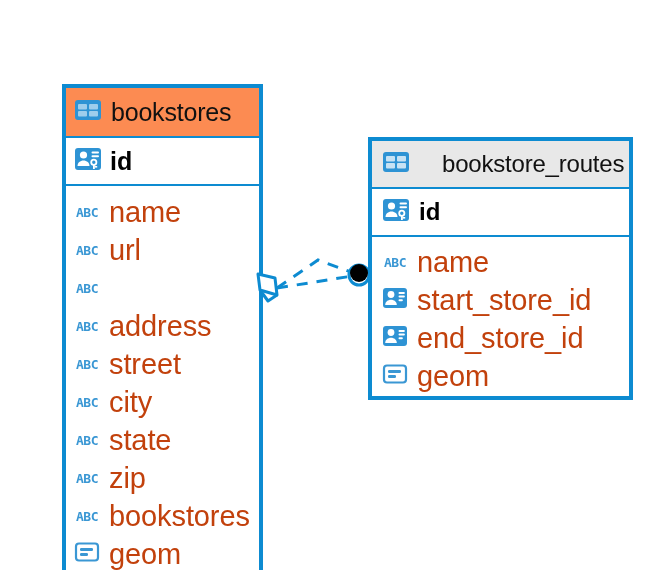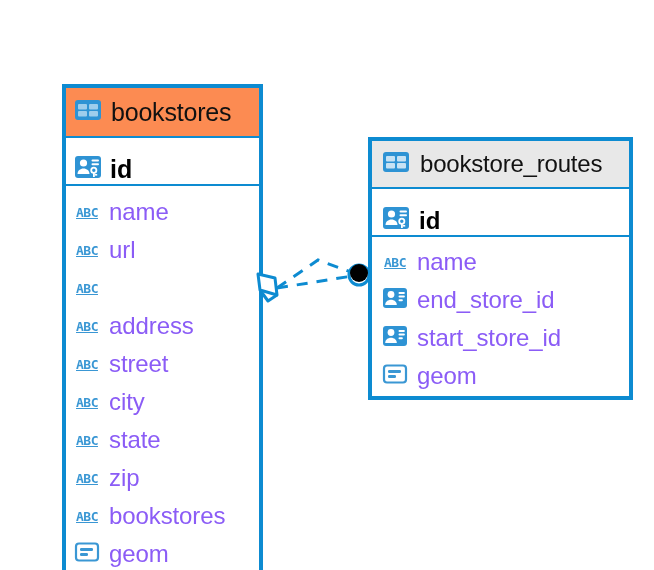--- a/index.html
+++ b/index.html
@@ -23,58 +23,58 @@
   #entity-routes{left:368px;top:137px;width:265px;height:263px;}
 
   .entity-header{
     display:flex;align-items:center;
     box-sizing:border-box;
     border-bottom:2px solid #0d8bd1;
   }
   .entity-header.accent{background:#fc8b52;}
   .entity-header.muted{background:#e8e8e8;}
   #entity-bookstores .entity-header{height:50px;padding:0 8px;}
-  #entity-routes .entity-header{height:48px;padding:0 10px;}
+  #entity-routes .entity-header{height:48px;padding:0 10px;gap:22px;}
 
   .entity-title{
     font-size:25px;color:#111;margin-left:9px;
     white-space:nowrap;letter-spacing:-.2px;
   }
   #entity-routes .entity-title{font-size:24px;margin-left:10px;}
 
   .pk-row{
-    display:flex;align-items:flex-end;
+    display:flex;align-items:center;
     box-sizing:border-box;
     border-bottom:2px solid #0d8bd1;
   }
   #entity-bookstores .pk-row{height:48px;padding:0 8px;}
   #entity-routes .pk-row{height:48px;padding:0 10px;}
   .pk-label{font-size:25px;font-weight:bold;color:#000;margin-left:8px;}
   #entity-routes .pk-label{font-size:24px;margin-left:9px;}
 
   .field-list{padding:6px 0 4px 0;}
   #entity-bookstores .field-list{padding-top:7px;}
   .field-row{
     display:flex;align-items:center;
     height:38px;padding:0 8px;box-sizing:border-box;
   }
   #entity-routes .field-row{padding:0 10px;height:38px;}
   .field-label{
-    font-size:24px;color:#8b5cf6;margin-left:9px;
+    font-size:29px;color:#c2410c;margin-left:9px;
     white-space:nowrap;letter-spacing:-.1px;
   }
 
   
   .icon{flex:0 0 auto;display:block;}
   .icon-abc{
     width:26px;height:16px;flex:0 0 auto;
     display:flex;align-items:center;justify-content:center;
     font-family:"DejaVu Sans Mono","Liberation Mono",monospace;
     font-size:13px;font-weight:bold;color:#3a97d4;
-    letter-spacing:-0.5px;line-height:1;text-decoration:underline;
+    letter-spacing:-0.5px;line-height:1;
   }
 
   
   #connector{position:absolute;left:255px;top:243px;width:125px;height:70px;}
 </style>
 </head>
 <body>
 
 <div id="canvas">
 
@@ -211,35 +211,35 @@
         <span class="icon">
           <svg width="26" height="24" viewBox="0 0 26 24">
             <rect x="1" y="2" width="24" height="20" rx="3" fill="#2e93d4"></rect>
             <circle cx="9" cy="8.5" r="3.4" fill="#ffffff"></circle>
             <path d="M3.2 19c0-3.2 2.6-5.3 5.8-5.3s5.8 2.1 5.8 5.3z" fill="#ffffff"></path>
             <rect x="16.5" y="6" width="6.4" height="2" rx="1" fill="#ffffff"></rect>
             <rect x="16.5" y="9.6" width="6.4" height="2" rx="1" fill="#ffffff"></rect>
             <rect x="16.5" y="13.2" width="4.4" height="2" rx="1" fill="#ffffff"></rect>
           </svg>
         </span>
-        <span class="field-label">end_store_id</span>
+        <span class="field-label">start_store_id</span>
       </div>
 
       <div class="field-row">
         <span class="icon">
           <svg width="26" height="24" viewBox="0 0 26 24">
             <rect x="1" y="2" width="24" height="20" rx="3" fill="#2e93d4"></rect>
             <circle cx="9" cy="8.5" r="3.4" fill="#ffffff"></circle>
             <path d="M3.2 19c0-3.2 2.6-5.3 5.8-5.3s5.8 2.1 5.8 5.3z" fill="#ffffff"></path>
             <rect x="16.5" y="6" width="6.4" height="2" rx="1" fill="#ffffff"></rect>
             <rect x="16.5" y="9.6" width="6.4" height="2" rx="1" fill="#ffffff"></rect>
             <rect x="16.5" y="13.2" width="4.4" height="2" rx="1" fill="#ffffff"></rect>
           </svg>
         </span>
-        <span class="field-label">start_store_id</span>
+        <span class="field-label">end_store_id</span>
       </div>
 
       <div class="field-row">
         <span class="icon">
           <svg width="26" height="22" viewBox="0 0 26 22">
             <rect x="2" y="2.5" width="22" height="17" rx="3" fill="none" stroke="#3a97d4" stroke-width="2.2"></rect>
             <rect x="6" y="7" width="13" height="3" rx="1.2" fill="#3a97d4"></rect>
             <rect x="6" y="12" width="8" height="3" rx="1.2" fill="#3a97d4"></rect>
           </svg>
         </span>

